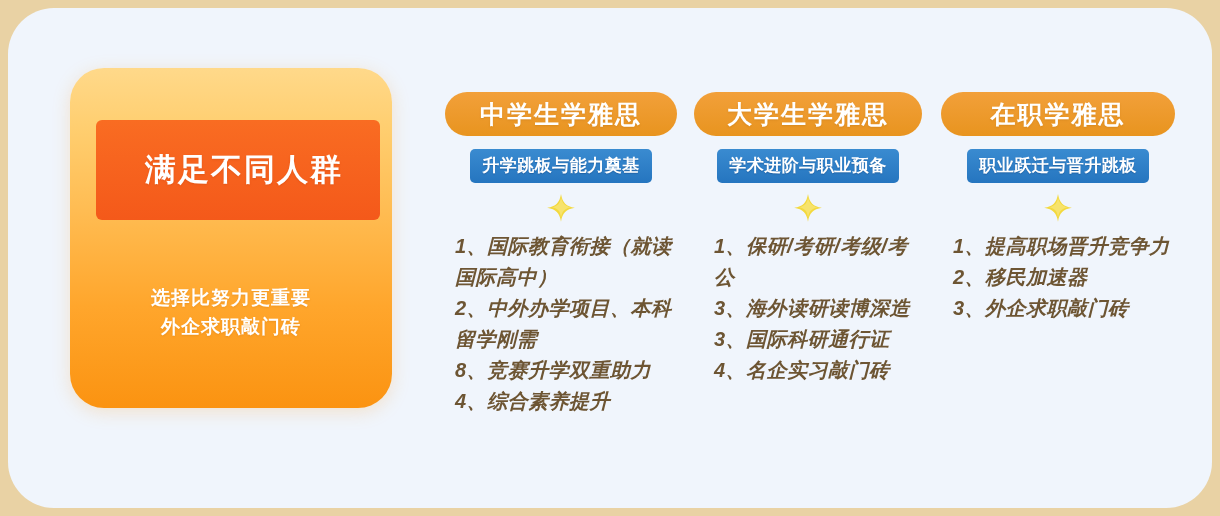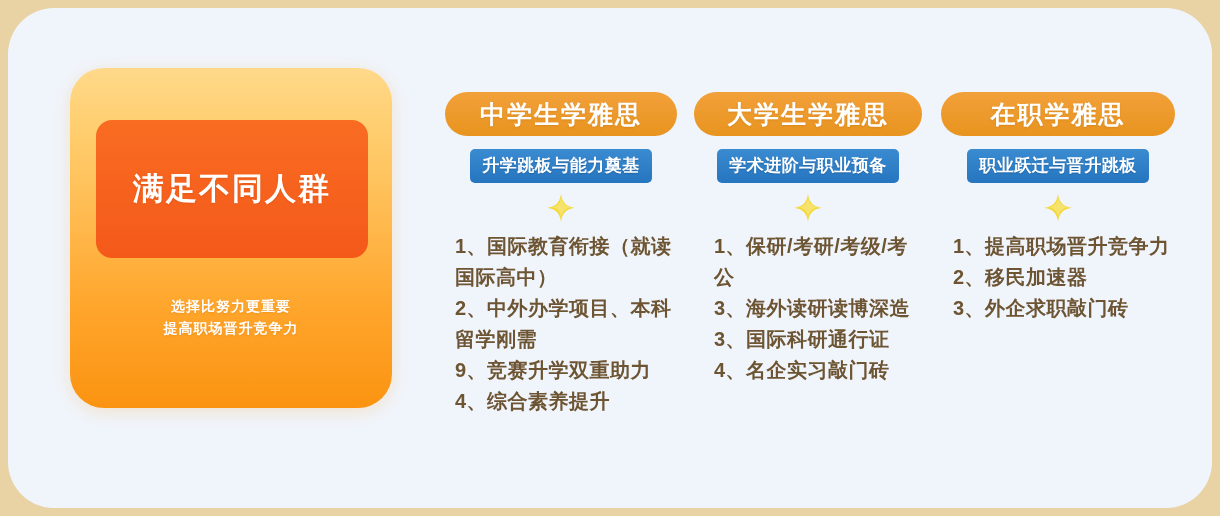--- a/index.html
+++ b/index.html
@@ -48,46 +48,47 @@
         #ffa62c 70%,
         #fb9311 100%);
     box-shadow: 0 4px 18px rgba(250,160,40,0.22);
   }
 
   .hero-inner {
     position: absolute;
     left: 26px;
     top: 52px;
     width: 272px;
-    height: 138px;
-    border-radius: 16px;
+    height: 100px;
+    border-radius: 6px;
     background: linear-gradient(180deg, #f96c22 0%, #f4591a 100%);
     display: flex;
     flex-direction: column;
     align-items: center;
     justify-content: center;
+    padding-left: 12px;
   }
 
   .hero-inner .line {
     color: #ffffff;
     font-size: 31px;
     font-weight: bold;
     letter-spacing: 2px;
     line-height: 1.28;
     text-shadow: 0 1px 2px rgba(180,60,10,0.28);
   }
 
   .hero-sub {
     position: absolute;
     left: 0;
-    top: 228px;
+    top: 215px;
     width: 322px;
     text-align: center;
     color: #ffffff;
-    font-size: 14px;
+    font-size: 19px;
     font-weight: bold;
     line-height: 1.55;
     letter-spacing: 1px;
     text-shadow: 0 1px 2px rgba(200,110,10,0.30);
   }
 
   
   .col {
     position: absolute;
     top: 84px;
@@ -141,20 +142,21 @@
     display: block;
   }
 
   .list {
     margin-top: 6px;
     color: #6d5533;
     font-size: 20px;
     font-weight: bold;
     line-height: 1.55;
     letter-spacing: 0.5px;
+    font-style: italic;
   }
   .list-item {
     margin: 0;
     padding: 0;
   }
   .col-1 .list { margin-left: 10px; }
   .col-2 .list { margin-left: 20px; }
   .col-3 .list { margin-left: 12px; }
 </style>
 </head>
@@ -162,39 +164,39 @@
 
 <div id="root">
   <div class="panel">
 
     <div class="hero">
       <div class="hero-inner">
         <div class="line">满足不同人群</div>
       </div>
       <div class="hero-sub">
         <div>选择比努力更重要</div>
-        <div>提高职场晋升竞争力</div>
+        <div>外企求职敲门砖</div>
       </div>
     </div>
 
     <div class="col col-1">
       <div class="pill-top">中学生学雅思</div>
       <div class="pill-sub-wrap">
         <span class="pill-sub">升学跳板与能力奠基</span>
       </div>
       <div class="sparkle-wrap">
         <svg class="sparkle" viewBox="0 0 32 32" aria-hidden="true">
           <path d="M16 1 C17.6 10.4 21.4 14.2 30.8 15.8 C21.4 17.4 17.6 21.2 16 30.6 C14.4 21.2 10.6 17.4 1.2 15.8 C10.6 14.2 14.4 10.4 16 1 Z" fill="#f3d93e"></path>
           <path d="M16 4 C17.2 11 19.8 13.8 26.6 15.1 C19.8 16.5 17.2 19.3 16 26.2 C15.3 19.3 12.9 16.5 6.4 15.1 C12.9 13.8 15.3 11 16 4 Z" fill="#f7e36c"></path>
         </svg>
       </div>
       <div class="list">
         <p class="list-item">1、国际教育衔接（就读国际高中）</p>
         <p class="list-item">2、中外办学项目、本科留学刚需</p>
-        <p class="list-item">9、竞赛升学双重助力</p>
+        <p class="list-item">8、竞赛升学双重助力</p>
         <p class="list-item">4、综合素养提升</p>
       </div>
     </div>
 
     <div class="col col-2">
       <div class="pill-top">大学生学雅思</div>
       <div class="pill-sub-wrap">
         <span class="pill-sub">学术进阶与职业预备</span>
       </div>
       <div class="sparkle-wrap">

